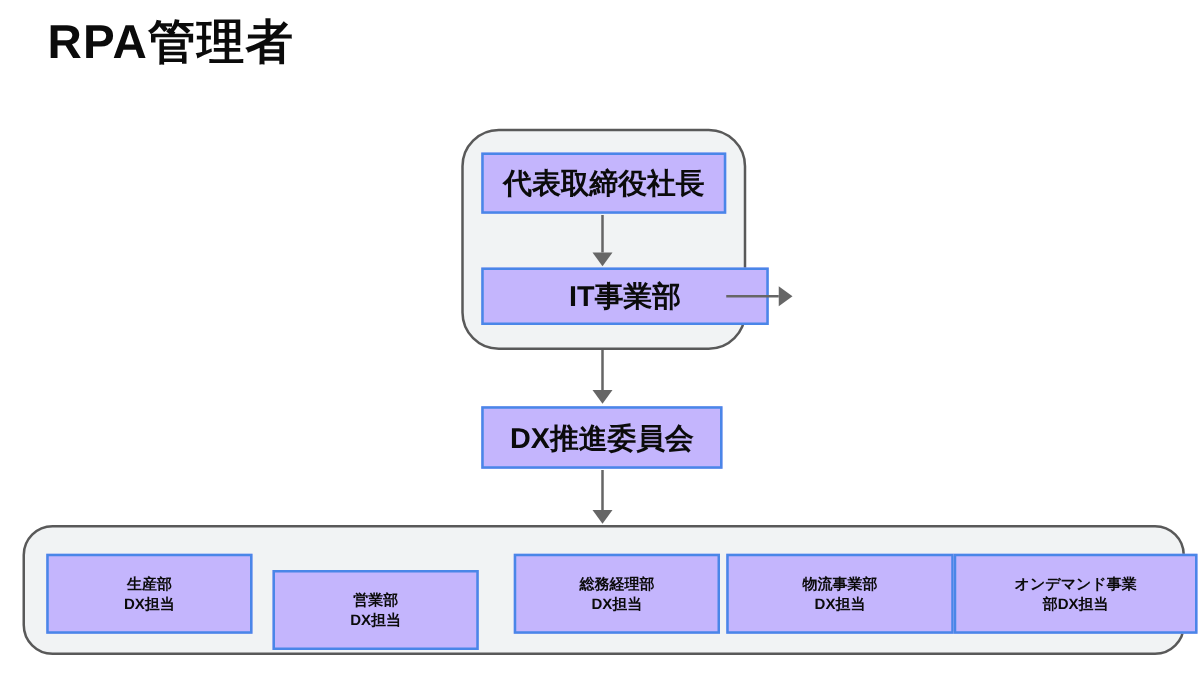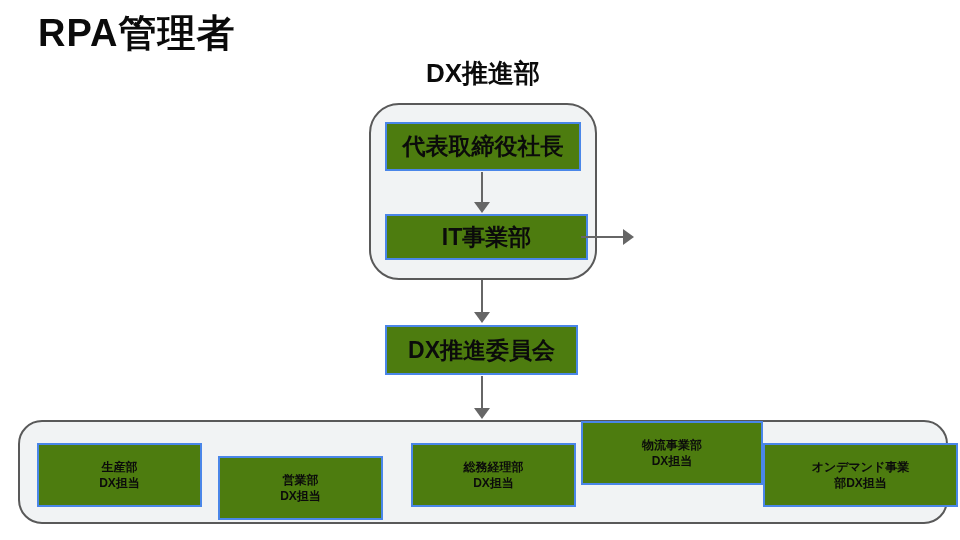--- a/index.html
+++ b/index.html
@@ -24,37 +24,37 @@
   .label-bottom { left:30px; top:366px; font-size:27px; }
 
   .group {
     position:absolute; background:var(--container-fill);
     border:2px solid var(--container-border);
   }
   .group-top { left:369px; top:103px; width:228px; height:177px; border-radius:30px; }
   .group-bottom { left:18px; top:420px; width:930px; height:104px; border-radius:24px; }
 
   .node {
-    position:absolute; background:#4d7c0f; border:2px solid var(--box-border);
+    position:absolute; background:#c4b5fd; border:2px solid var(--box-border);
     display:flex; flex-direction:column; align-items:center; justify-content:center;
     font-weight:bold; text-align:center; line-height:1.25;
   }
   .node-lg { font-size:23px; }
   .node-sm { font-size:12px; line-height:1.35; }
   .node-sm span { display:block; }
 
   .node-ceo       { left:385px; top:122px; width:196px; height:49px; }
-  .node-it        { left:385px; top:214px; width:203px; height:46px; }
+  .node-it        { left:385px; top:214px; width:230px; height:46px; }
   .node-rpa       { left:634px; top:213px; width:204px; height:48px; }
   .node-committee { left:385px; top:325px; width:193px; height:50px; }
 
   .node-bu1 { left:37px;  top:443px; width:165px; height:64px; }
   .node-bu2 { left:218px; top:456px; width:165px; height:64px; }
   .node-bu3 { left:399px; top:443px; width:165px; height:64px;margin-left:12px; }
-  .node-bu4 { left:581px; top:421px; width:182px; height:64px; }
+  .node-bu4 { left:581px; top:443px; width:182px; height:64px; }
   .node-bu5 { left:763px; top:443px; width:195px; height:64px; }
 
   .arrow-down { position:absolute; width:16px; display:flex; flex-direction:column; align-items:center; }
   .arrow-down .shaft { width:2px; flex:1; background:var(--arrow); }
   .arrow-down .head  { width:0; height:0; border-left:8px solid transparent; border-right:8px solid transparent; border-top:11px solid var(--arrow); }
   .arrow-right { position:absolute; height:16px; display:flex; align-items:center; }
   .arrow-right .shaft { height:2px; flex:1; background:var(--arrow); }
   .arrow-right .head  { width:0; height:0; border-top:8px solid transparent; border-bottom:8px solid transparent; border-left:11px solid var(--arrow); }
 
   .arrow-a { left:474px; top:172px; height:41px; }
@@ -62,21 +62,20 @@
   .arrow-c { left:474px; top:280px; height:43px; }
   .arrow-d { left:474px; top:376px; height:43px; }
 </style>
 </head>
 <body>
 
 <div class="canvas">
 
   <div class="page-title">RPA管理者</div>
 
-  <div class="section-label label-top">DX推進部</div>
 
   <div class="group group-top"></div>
 
   <div class="node node-lg node-ceo">代表取締役社長</div>
 
   <div class="arrow-down arrow-a">
     <div class="shaft"></div>
     <div class="head"></div>
   </div>
 

